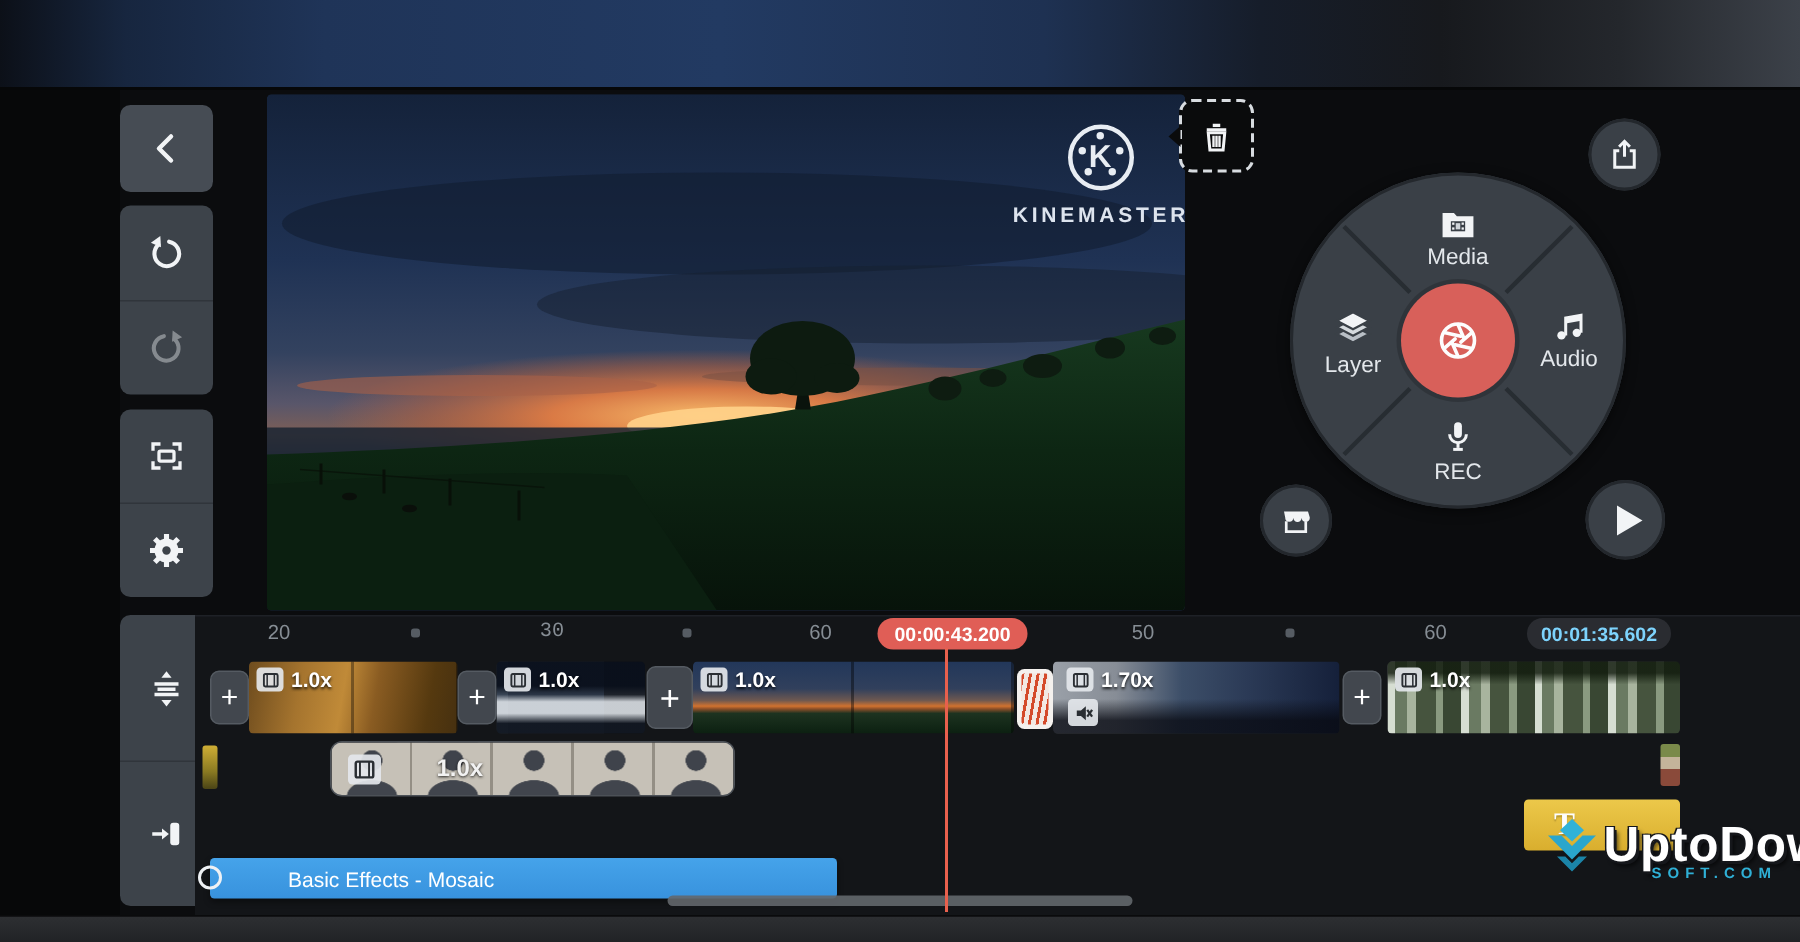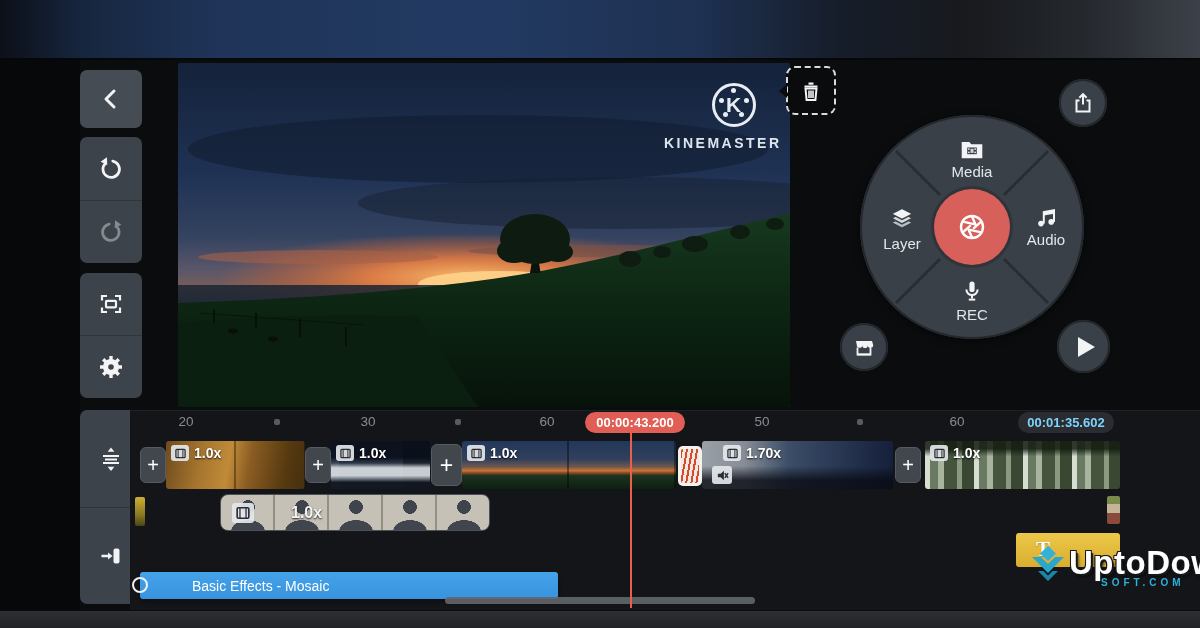--- a/index.html
+++ b/index.html
@@ -26,21 +26,21 @@
     border-left:8px solid transparent; border-bottom:8px solid #c6cacf; }
 
   
   .preview { position:absolute; left:178px; top:63px; width:612px; height:344px;
     border-radius:3px; overflow:hidden; background:#16253d; }
   .km-logo { position:absolute; left:534px; top:20px; width:44px; height:44px;
     border:3.5px solid #e8edf3; border-radius:50%; }
   .km-logo .dot { position:absolute; width:5px; height:5px; border-radius:50%; background:#e8edf3; }
   .km-k { position:absolute; left:0; top:0; width:37px; height:37px; display:flex;
     align-items:center; justify-content:center; color:#e8edf3; font-size:21px; font-weight:bold; }
-  .km-word { position:absolute; left:486px; top:72px; width:140px; 
+  .km-word { position:absolute; left:486px; top:72px; width:140px; text-align:center;
     color:#dde4ee; font-size:14px; font-weight:bold; letter-spacing:2.5px; }
 
   
   .trash { position:absolute; left:786px; top:66px; width:50px; height:49px; background:#0a0b0c;
     border:2px dashed #d8dce0; border-radius:9px; display:flex; align-items:center; justify-content:center; }
   .trash-tail { position:absolute; left:-9px; top:16px; width:0; height:0;
     border-top:7px solid transparent; border-bottom:7px solid transparent; border-right:8px solid #0a0b0c; }
 
   
   .wheel { position:absolute; left:860px; top:115px; width:224px; height:224px; }
@@ -419,21 +419,21 @@
       </svg>
     </span>
   </div>
   <div class="roundbtn btn-play">
     <span class="play-tri"></span>
   </div>
 
   <div class="tl-panel"></div>
 
   <span class="tick" style="left:186px;">20</span>
-  <span class="tick" style="left:368px;">30</span>
+  <span class="tick" style="left:368px;font-family:Liberation Mono, monospace;">30</span>
   <span class="tick" style="left:547px;">60</span>
   <span class="tick" style="left:762px;">50</span>
   <span class="tick" style="left:957px;">60</span>
   <span class="tickdot" style="left:274px;"></span>
   <span class="tickdot" style="left:455px;"></span>
   <span class="tickdot" style="left:857px;"></span>
 
   <div class="badge badge-now">00:00:43.200</div>
   <div class="badge badge-total">00:01:35.602</div>
 
@@ -486,21 +486,21 @@
       </span>
       <span class="speed">1.0x</span>
     </div>
   </div>
 
   <div class="transition-chip">
     <div class="inner"></div>
   </div>
 
   <div class="clip clip-d">
-    <div class="clip-badge" style="left:21px;text-align:right;">
+    <div class="clip-badge" style="left:9px;text-align:right;">
       <span class="film-chip">
         <svg width="11" height="11" viewBox="0 0 12 12">
             <rect x="1" y="1.5" width="10" height="9" rx="1" fill="none" stroke="#2a2e33" stroke-width="1.4"></rect>
             <line x1="3.4" y1="1.5" x2="3.4" y2="10.5" stroke="#2a2e33" stroke-width="1.1"></line>
             <line x1="8.6" y1="1.5" x2="8.6" y2="10.5" stroke="#2a2e33" stroke-width="1.1"></line>
           </svg>
       </span>
       <span class="speed">1.70x</span>
     </div>
     <span class="mute-chip">

